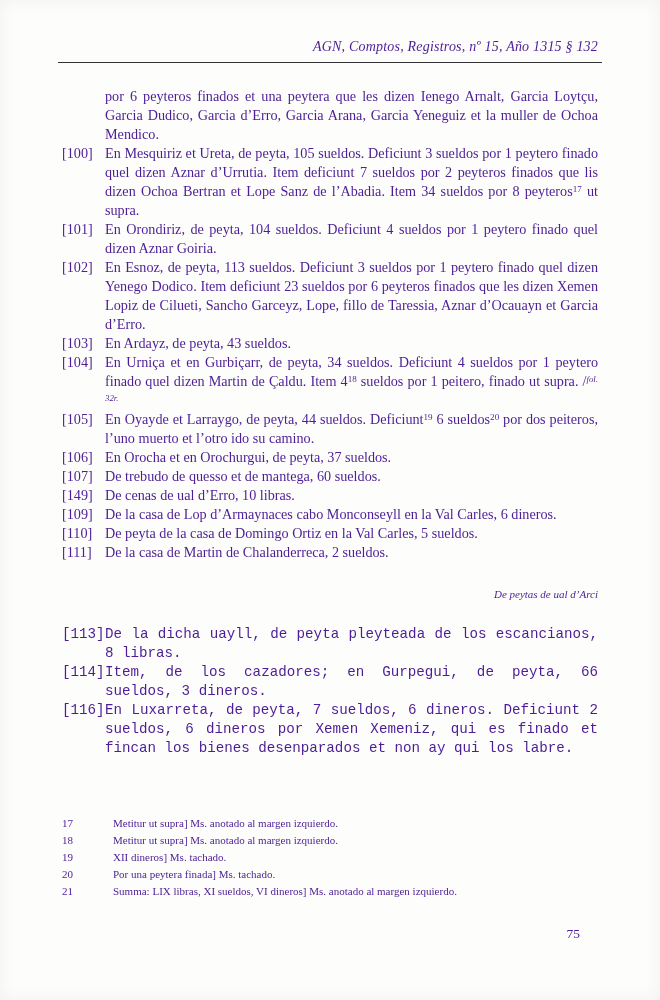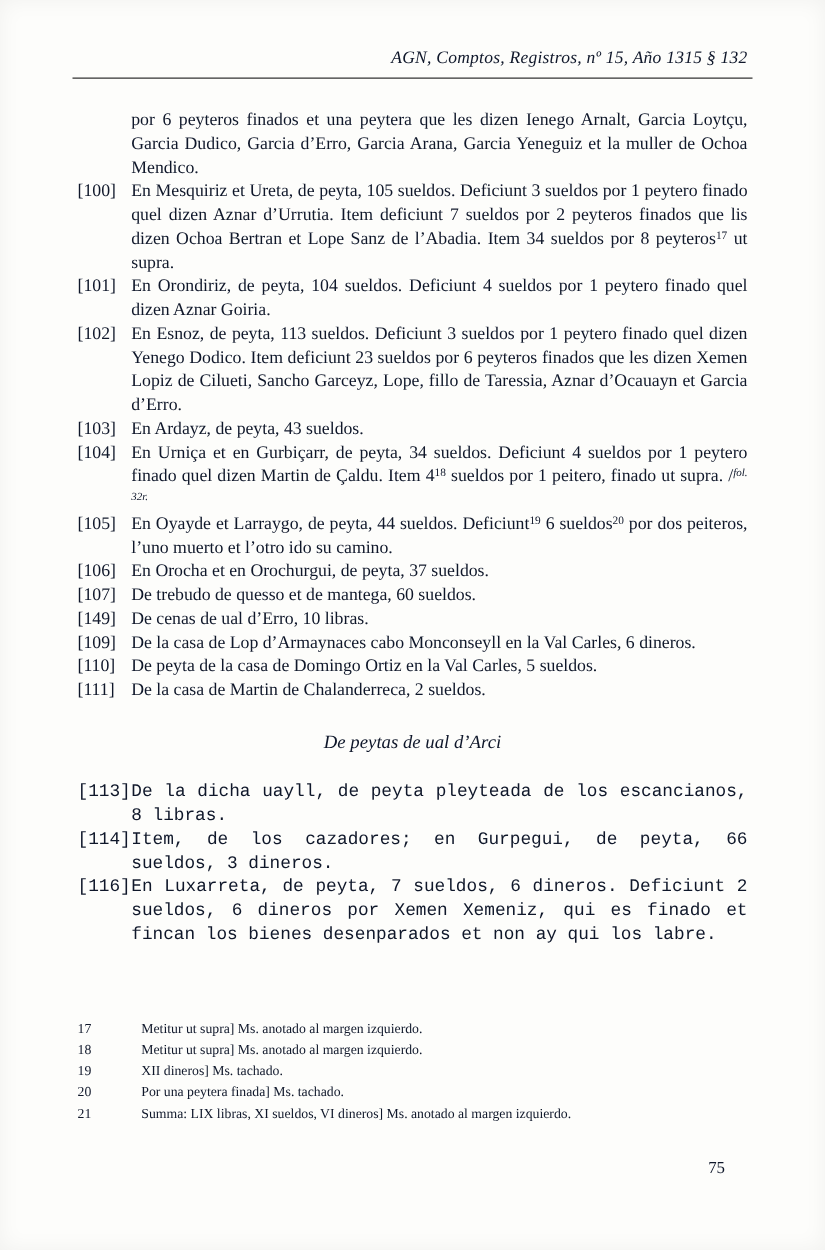--- a/index.html
+++ b/index.html
@@ -9,21 +9,21 @@
   }
   .page {
     position: relative;
     width: 660px;
     height: 1000px;
     margin: 0 auto;
     background: #fdfdfb;
     box-sizing: border-box;
     padding: 38px 62px 0 62px;
     box-shadow: inset 0 0 18px rgba(0,0,0,0.05);
-    color: #0f172a;
+    color: #4c1d95;
     font-family: "Liberation Serif", "DejaVu Serif", serif;
     overflow: hidden;
   }
   .running-head {
     text-align: right;
     font-style: italic;
     font-size: 14px;
     line-height: 17px;
     letter-spacing: 0.2px;
   }
@@ -58,23 +58,23 @@
     padding-left: 47px;
     text-indent: -47px;
   }
   .summa .num {
     display: inline-block;
     width: 47px;
     text-indent: 0;
   }
   .section-heading {
     margin: 23px 0 0 0;
-    text-align: center;
+    text-align: right;
     font-style: italic;
-    font-size: 15px;
+    font-size: 11px;
     line-height: 19px;
     font-weight: normal;
   }
   .entries2-block {
     margin-top: 21px;
     font-family: Liberation Mono, monospace;
   }
   .seg-sup {
     font-size: 0.64em;
     position: relative;

